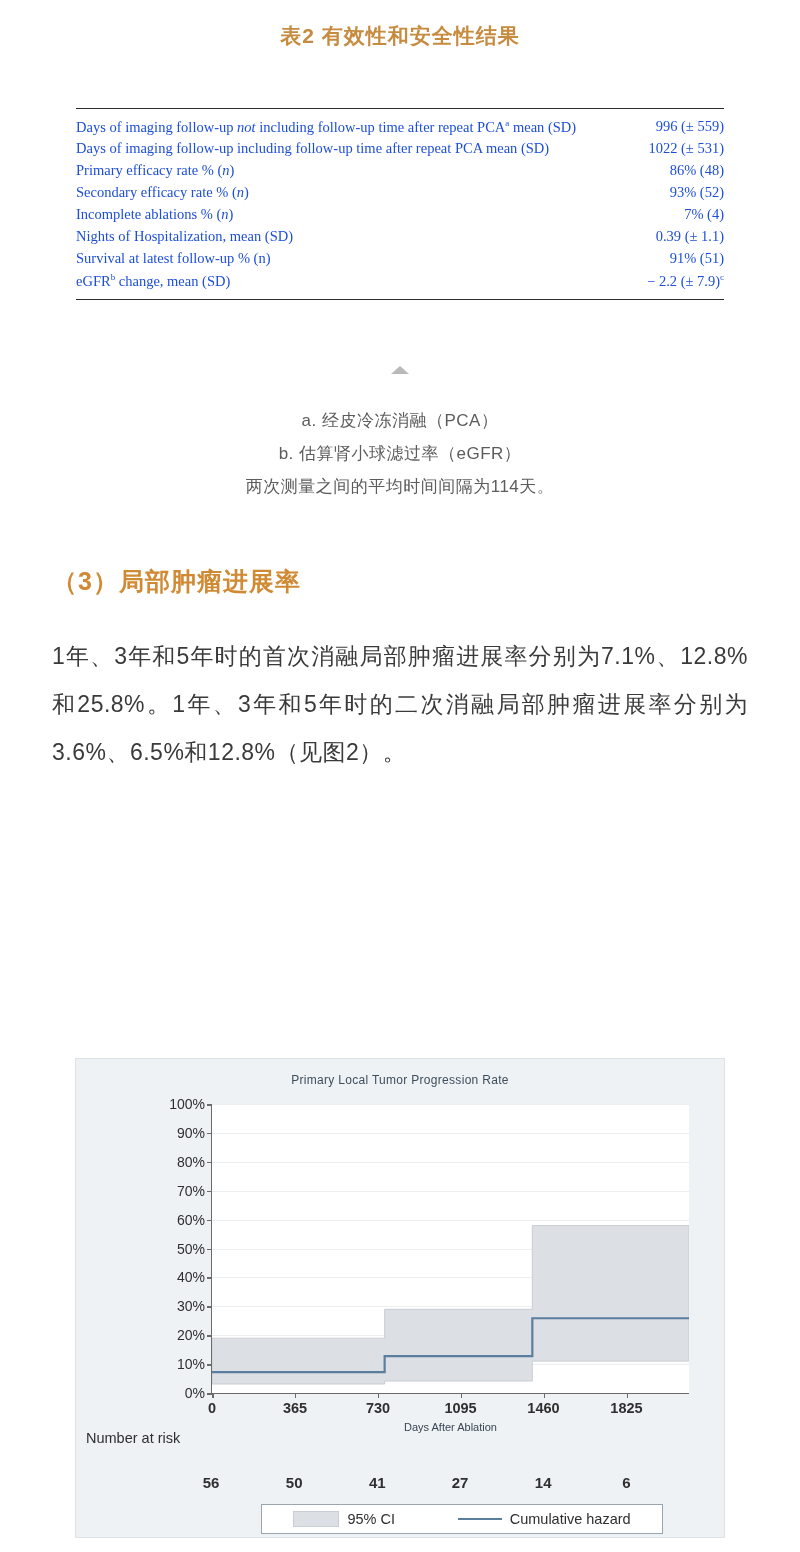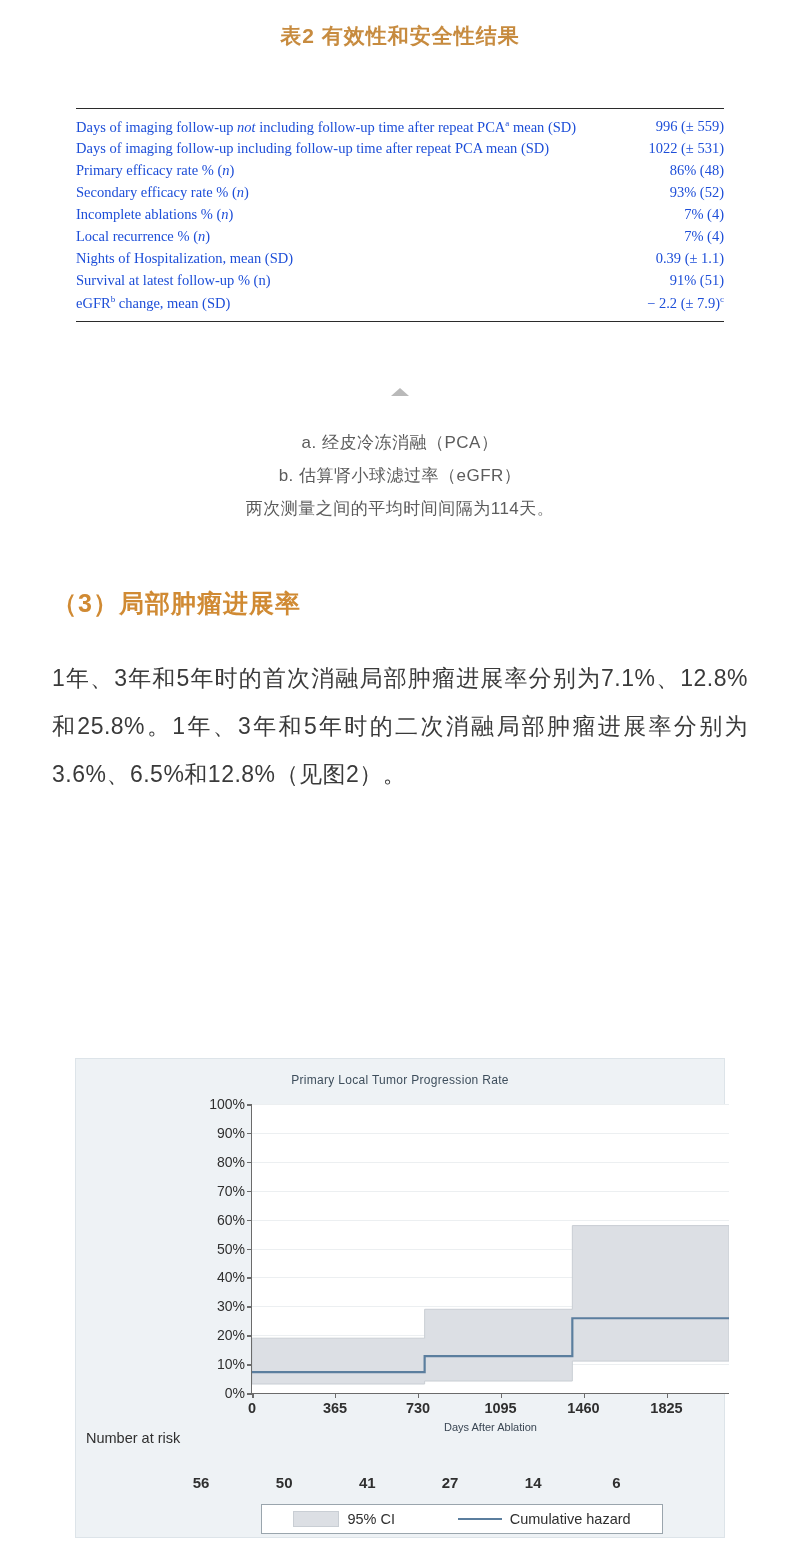--- a/index.html
+++ b/index.html
@@ -117,21 +117,20 @@
   .plot-area {
     position: absolute;
     left: 135px;
     top: 45px;
     width: 478px;
     height: 290px;
     background: #ffffff;
     border-left: 1.5px solid #6b6b6b;
     border-bottom: 1.5px solid #6b6b6b;
     box-sizing: border-box;
-    margin-left: 40px;
   }
   .gridline {
     position: absolute;
     left: 0; right: 0;
     height: 1px;
     background: #eceff1;
   }
   .ytick-label {
     position: absolute;
     right: 100%;
@@ -175,21 +174,21 @@
   }
   .risk-title {
     position: absolute;
     left: 10px;
     top: 371px;
     font-size: 14.5px;
     color: #2f2f2f;
   }
   .risk-row {
     position: absolute;
-    left: 125px;
+    left: 135px;
     top: 415px;
     width: 478px;
     height: 20px;
   }
   .risk-num {
     position: absolute;
     transform: translateX(-50%);
     font-size: 15px;
     font-weight: bold;
     color: #2f2f2f;
@@ -238,24 +237,20 @@
       <tr>
         <td class="tbl-label">Primary efficacy rate % (<i>n</i>)</td>
         <td class="tbl-value">86% (48)</td>
       </tr>
       <tr>
         <td class="tbl-label">Secondary efficacy rate % (<i>n</i>)</td>
         <td class="tbl-value">93% (52)</td>
       </tr>
       <tr>
         <td class="tbl-label">Incomplete ablations % (<i>n</i>)</td>
-        <td class="tbl-value">7% (4)</td>
-      </tr>
-      <tr>
-        <td class="tbl-label">Local recurrence % (<i>n</i>)</td>
         <td class="tbl-value">7% (4)</td>
       </tr>
       <tr>
         <td class="tbl-label">Nights of Hospitalization, mean (SD)</td>
         <td class="tbl-value">0.39 (± 1.1)</td>
       </tr>
       <tr>
         <td class="tbl-label">Survival at latest follow-up % (n)</td>
         <td class="tbl-value">91% (51)</td>
       </tr>

